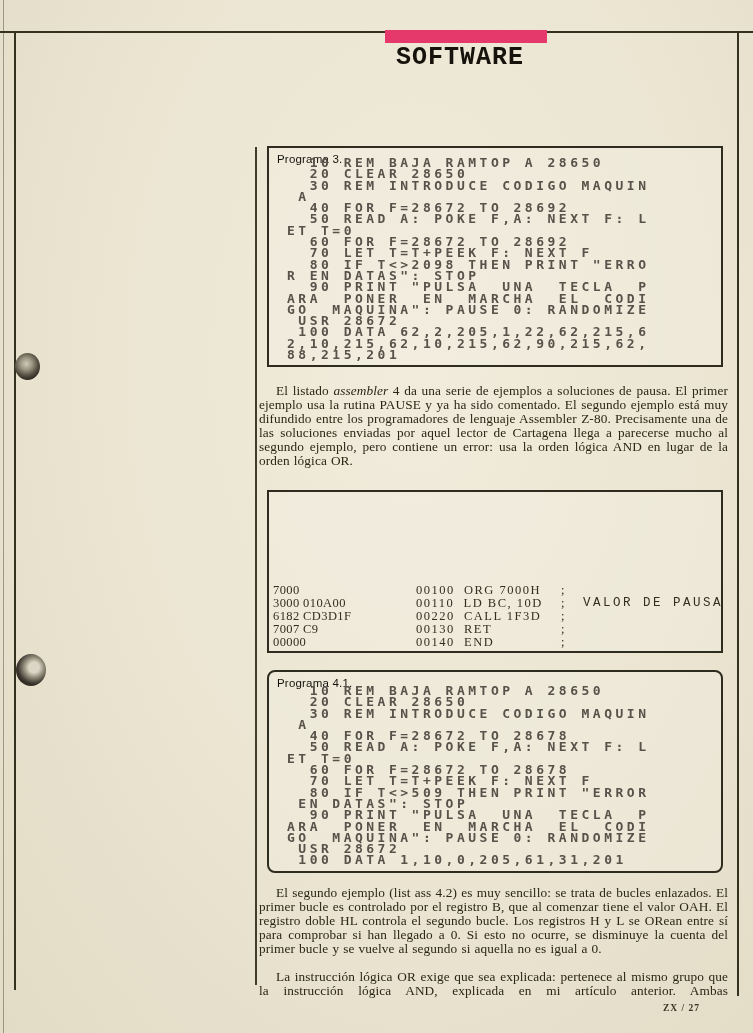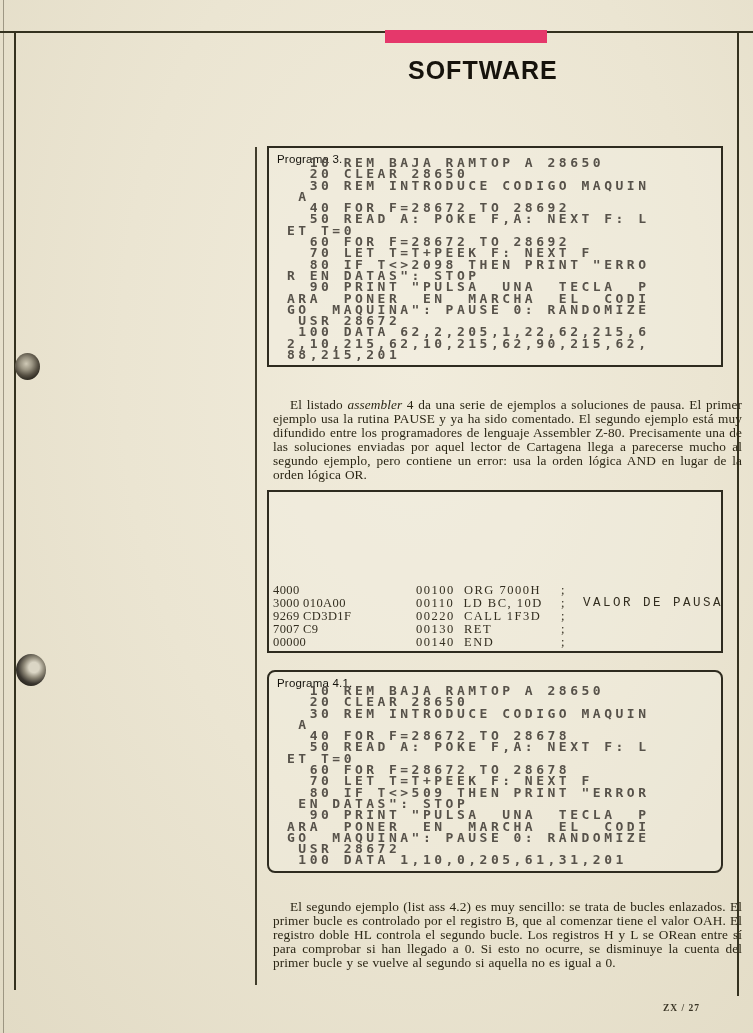--- a/index.html
+++ b/index.html
@@ -16,22 +16,22 @@
   .rule-column{position:absolute;left:255px;top:147px;width:2px;height:838px;background:#413d2c;}
   
   .hole{position:absolute;border-radius:50%;}
   .hole-1{left:15px;top:353px;width:25px;height:27px;
     background:radial-gradient(circle at 45% 40%, #cfc9b6 0%, #9b9583 28%, #565043 55%, #2c2820 76%, #6a6556 100%);}
   .hole-2{left:16px;top:654px;width:30px;height:32px;
     background:radial-gradient(circle at 60% 42%, #dbd6c5 0%, #dbd6c5 20%, #8e8877 40%, #3b3730 62%, #24211a 80%, #5e594b 100%);}
   
   .accent-bar{position:absolute;left:385px;top:30px;width:162px;height:13px;background:#e5386b;}
   .page-title{
-    position:absolute;left:396px;top:45px;width:160px;margin:12px;
-    font-family:Liberation Sans, sans-serif;font-weight:bold;font-size:25px;line-height:26px;
+    position:absolute;left:396px;top:45px;width:160px;margin:0;
+    font-family:Liberation Mono, monospace;font-weight:bold;font-size:25px;line-height:26px;
     letter-spacing:1px;color:#16130c;
   }
   
   .box{position:absolute;left:267px;width:456px;border:2px solid #2e2b1f;box-sizing:border-box;
     background:rgba(244,240,228,.35);}
   .box-prog3{top:146px;height:221px;}
   .box-ass{top:490px;height:163px;border-width:2px;}
   .box-prog41{top:670px;height:203px;border-radius:8px;}
   .box-label{
     position:absolute;left:8px;top:5px;
@@ -48,21 +48,21 @@
   
   .specs{position:absolute;left:36px;top:6px;font-size:13px;line-height:16px;color:#2c2717;letter-spacing:.3px;}
   .listing{position:absolute;left:4px;top:92px;width:446px;font-size:12.5px;color:#332e20;}
   .listing-row{display:grid;grid-template-columns:143px 145px 22px auto;height:13px;line-height:13px;}
   .cell-addr{white-space:pre;letter-spacing:.4px;}
   .cell-listing{white-space:pre;letter-spacing:1.5px;}
   .cell-semi{letter-spacing:0;}
   .cell-comment{letter-spacing:2.5px;white-space:pre;font-family:Liberation Mono, monospace;}
   
   .body-para{
-    position:absolute;left:259px;width:469px;margin:14px;
+    position:absolute;left:259px;width:469px;margin:0;
     font-size:13.3px;line-height:14.1px;text-align:justify;text-indent:17px;
     color:#2b2615;letter-spacing:.1px;word-spacing:.6px;
   }
   .para-1{top:384px;}
   .para-2{top:886px;}
   .para-3{top:970px;text-align-last:justify;}
   .body-para em{font-style:italic;}
   
   .page-number{
     position:absolute;left:600px;top:1003px;width:100px;text-align:right;
@@ -106,33 +106,33 @@
  100 DATA 62,2,205,1,22,62,215,6
 2,10,215,62,10,215,62,90,215,62,
 88,215,201</pre>
   </section>
 
   <p class="body-para para-1"><span>El listado </span><em>assembler</em><span> 4 da una serie de ejemplos a soluciones de pausa. El primer ejemplo usa la rutina PAUSE y ya ha sido comentado. El segundo ejemplo está muy difundido entre los programadores de lenguaje Assembler Z-80. Precisamente una de las soluciones enviadas por aquel lector de Cartagena llega a parecerse mucho al segundo ejemplo, pero contiene un error: usa la orden lógica AND en lugar de la orden lógica OR.</span></p>
 
   <section class="box box-ass">
     <div class="listing">
       <div class="listing-row">
-        <span class="cell-addr">4000</span>
+        <span class="cell-addr">7000</span>
         <span class="cell-listing">00100  ORG 7000H</span>
         <span class="cell-semi">;</span>
         <span class="cell-comment"></span>
       </div>
       <div class="listing-row">
         <span class="cell-addr">3000 010A00</span>
         <span class="cell-listing">00110  LD BC, 10D</span>
         <span class="cell-semi">;</span>
         <span class="cell-comment">VALOR DE PAUSA</span>
       </div>
       <div class="listing-row">
-        <span class="cell-addr">9269 CD3D1F</span>
+        <span class="cell-addr">6182 CD3D1F</span>
         <span class="cell-listing">00220  CALL 1F3D</span>
         <span class="cell-semi">;</span>
         <span class="cell-comment"></span>
       </div>
       <div class="listing-row">
         <span class="cell-addr">7007 C9</span>
         <span class="cell-listing">00130  RET</span>
         <span class="cell-semi">;</span>
         <span class="cell-comment"></span>
       </div>
@@ -159,16 +159,17 @@
   80 IF T&lt;&gt;509 THEN PRINT "ERROR
  EN DATAS": STOP
   90 PRINT "PULSA  UNA  TECLA  P
 ARA  PONER  EN  MARCHA  EL  CODI
 GO  MAQUINA": PAUSE 0: RANDOMIZE
  USR 28672
  100 DATA 1,10,0,205,61,31,201</pre>
   </section>
 
   <p class="body-para para-2">El segundo ejemplo (list ass 4.2) es muy sencillo: se trata de bucles enlazados. El primer bucle es controlado por el registro B, que al comenzar tiene el valor OAH. El registro doble HL controla el segundo bucle. Los registros H y L se ORean entre sí para comprobar si han llegado a 0. Si esto no ocurre, se disminuye la cuenta del primer bucle y se vuelve al segundo si aquella no es igual a 0.</p>
+  <p class="body-para para-3">La instrucción lógica OR exige que sea explicada: pertenece al mismo grupo que la instrucción lógica AND, explicada en mi artículo anterior. Ambas</p>
 
   <div class="page-number">ZX / 27</div>
 
 </div>
 
 </body></html>

